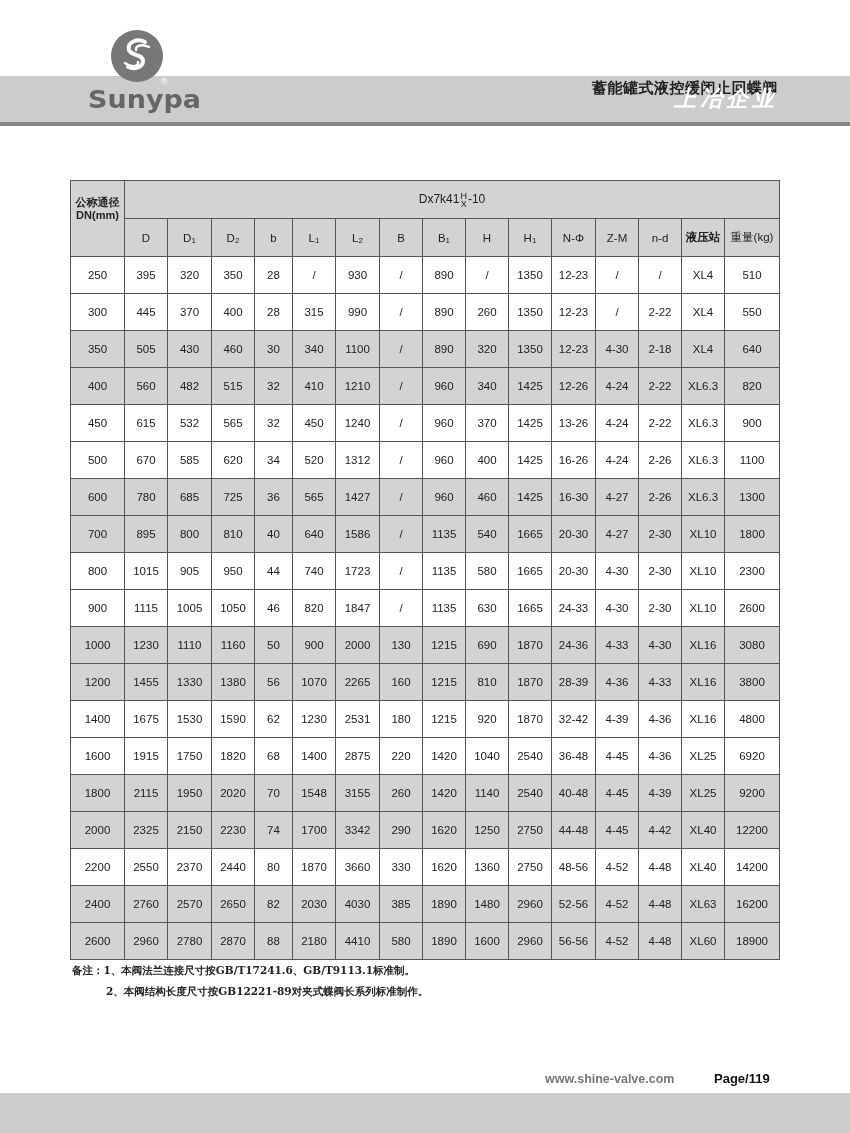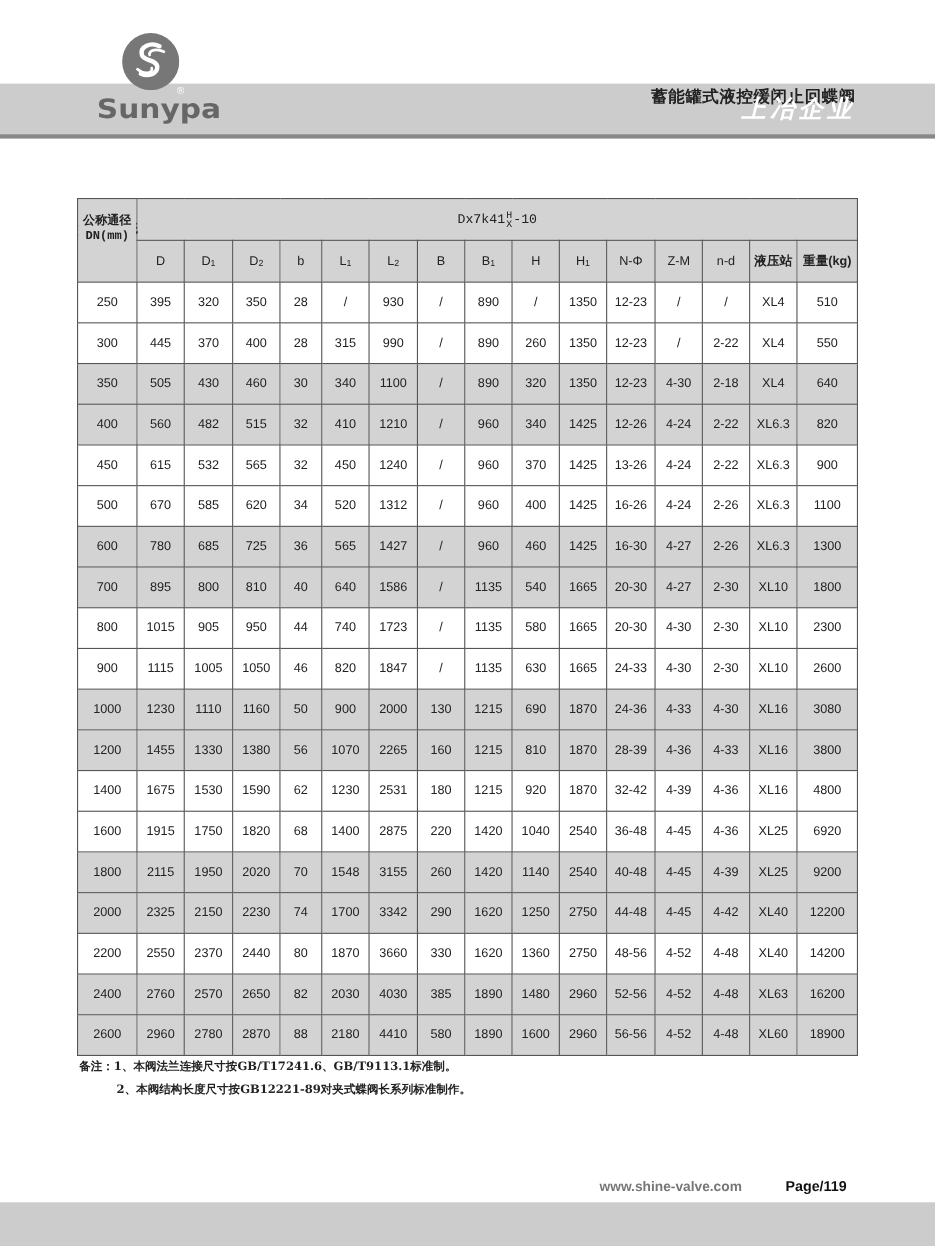--- a/index.html
+++ b/index.html
@@ -38,21 +38,21 @@
   }
   table.dims {
     position: absolute; left: 70px; top: 180px; border-collapse: collapse;
     table-layout: fixed; width: 710px;
     font-size: 11.5px;
   }
   table.dims td, table.dims th {
     border: 1px solid #555; text-align: center; padding: 0; overflow: hidden; white-space: nowrap;
   }
   table.dims th { font-weight: normal; background: #d3d3d3; color: #222; }
-  table.dims .model-row th { height: 37px; text-align: center; font-size: 12px; font-family: Liberation Mono, monospace; }
+  table.dims .model-row th { height: 37px; text-align: center; font-size: 12px; }
   table.dims .col-row th { height: 37px; }
   table.dims td { height: 36px; color: #222; }
   table.dims tr.shaded td { background: #d3d3d3; }
   table.dims th.dn-head { font-weight: bold; font-size: 11px; line-height: 13px; vertical-align: middle; padding-bottom: 20px; }
   .supsub { display: inline-flex; flex-direction: column; font-size: 9px; line-height: 8px; vertical-align: middle; margin: 0 1px; }
   sub { font-size: 8px; vertical-align: baseline; position: relative; top: 1px; }
   .notes {
     position: absolute; left: 72px; top: 960px; font-family: "DejaVu Serif", "Liberation Serif", serif;
     font-size: 10.5px; color: #222; line-height: 21px; font-weight: bold;
   }
@@ -128,21 +128,21 @@
         <th><span>L</span><sub>1</sub></th>
         <th><span>L</span><sub>2</sub></th>
         <th><span>B</span></th>
         <th><span>B</span><sub>1</sub></th>
         <th><span>H</span></th>
         <th><span>H</span><sub>1</sub></th>
         <th><span>N-Φ</span></th>
         <th><span>Z-M</span></th>
         <th><span>n-d</span></th>
         <th style="font-weight: bold;"><span>液压站</span></th>
-        <th style="font-weight: bold;"><span>重量(kg)</span></th>
+        <th style="font-weight: normal;"><span>重量(kg)</span></th>
       </tr>
   </thead>
   <tbody id="tbody">
       <tr>
         <td>250</td>
         <td>395</td>
         <td>320</td>
         <td>350</td>
         <td>28</td>
         <td>/</td>

